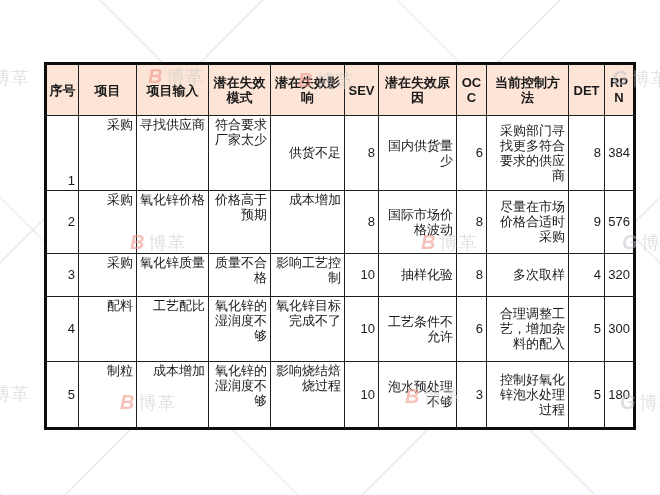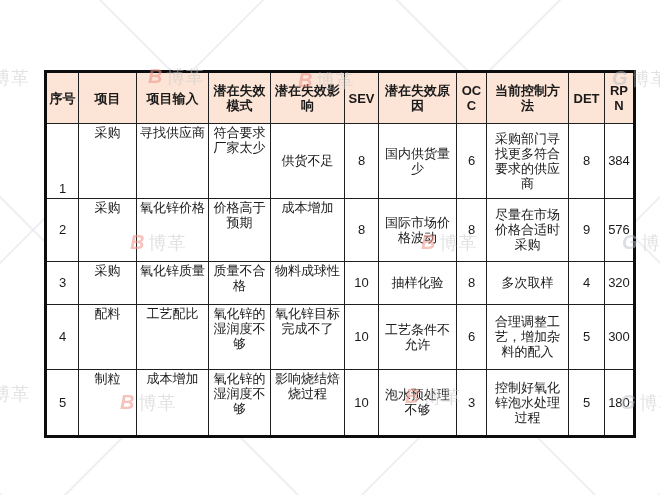--- a/index.html
+++ b/index.html
@@ -10,41 +10,41 @@
     color:#1a1a1a;
   }
   
   .bg-x{
     position:absolute;inset:0;z-index:0;pointer-events:none;
     background-image:
       repeating-linear-gradient(45deg,  rgba(225,228,234,0.55) 0 2px, transparent 2px 210px),
       repeating-linear-gradient(-45deg, rgba(225,228,234,0.55) 0 2px, transparent 2px 210px);
   }
   table.fmea{
-    position:absolute;left:44px;top:70px;z-index:1;
+    position:absolute;left:44px;top:62px;z-index:1;
     border-collapse:collapse;table-layout:fixed;
     width:592px;
     border:3px solid #0d0d0d;
     background:#ffffff;
   }
   table.fmea th, table.fmea td{
     border:1px solid #1f1f1f;
     font-size:13px;line-height:15px;
     padding:1px 3px 2px 3px;
     word-break:break-all;
     overflow:hidden;
     box-sizing:border-box;
   }
   table.fmea th{
     background:#fce4d6;
     font-weight:bold;
     text-align:center;vertical-align:middle;
     padding:2px 2px;
   }
-  table.fmea td{text-align:center;background:transparent;}
+  table.fmea td{text-align:right;background:transparent;}
   
   tbody td:nth-child(1){vertical-align:middle;}
   tbody td:nth-child(2),tbody td:nth-child(3),
   tbody td:nth-child(4),tbody td:nth-child(5){vertical-align:top;}
   tbody td:nth-child(6),tbody td:nth-child(7),tbody td:nth-child(8),
   tbody td:nth-child(9),tbody td:nth-child(10),tbody td:nth-child(11){vertical-align:middle;}
   tbody tr:first-child td:nth-child(1){vertical-align:bottom;}
   tbody tr:first-child td:nth-child(5){vertical-align:middle;margin-left:21px;}
   
   #wm-layer{position:absolute;inset:0;z-index:5;pointer-events:none;border-radius:16px;}
@@ -122,21 +122,21 @@
         <td>8</td>
         <td>尽量在市场价格合适时采购</td>
         <td>9</td>
         <td>576</td>
       </tr>
       <tr style="height: 43px;">
         <td>3</td>
         <td>采购</td>
         <td>氧化锌质量</td>
         <td>质量不合格</td>
-        <td>物料成球性</td>
+        <td>影响工艺控制</td>
         <td>10</td>
         <td>抽样化验</td>
         <td>8</td>
         <td>多次取样</td>
         <td>4</td>
         <td>320</td>
       </tr>
       <tr style="height: 65px;">
         <td>4</td>
         <td>配料</td>

